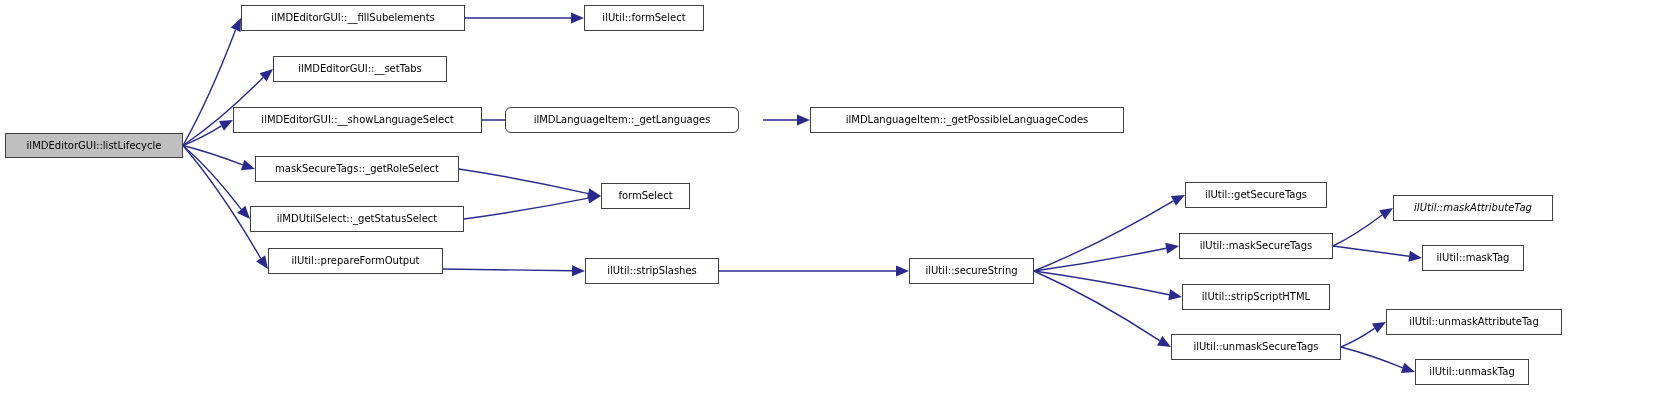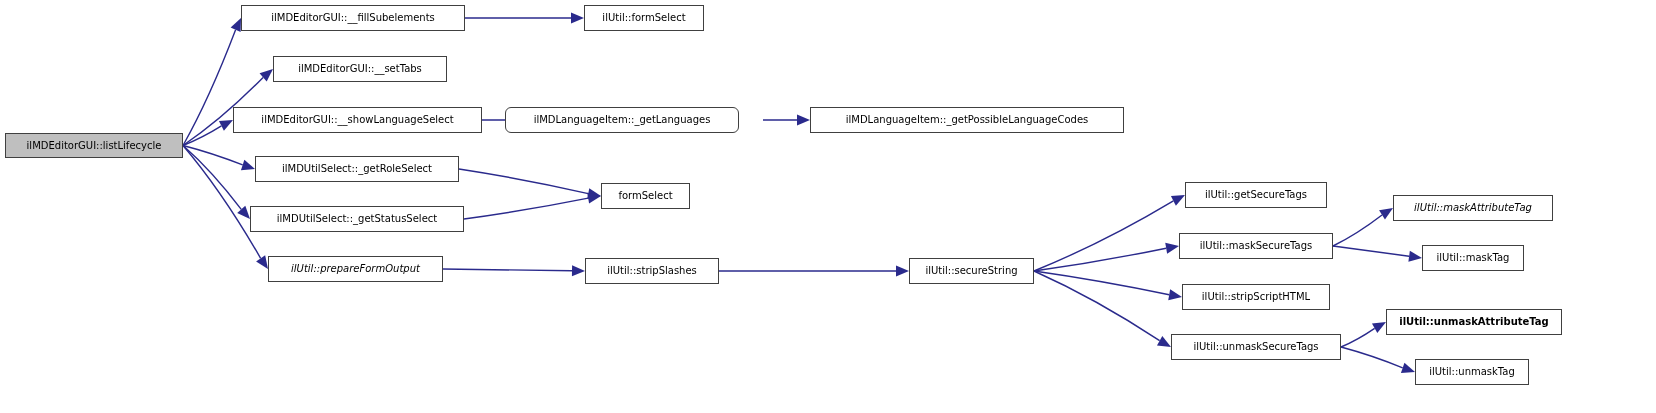--- a/index.html
+++ b/index.html
@@ -101,26 +101,26 @@
       <div class="node" style="left: 241px; top: 5px; width: 224px; height: 26px;">
         <span class="node-label">ilMDEditorGUI::__fillSubelements</span>
       </div>
       <div class="node" style="left: 273px; top: 56px; width: 174px; height: 26px; text-align: right;">
         <span class="node-label">ilMDEditorGUI::__setTabs</span>
       </div>
       <div class="node" style="left: 233px; top: 107px; width: 249px; height: 26px;">
         <span class="node-label">ilMDEditorGUI::__showLanguageSelect</span>
       </div>
       <div class="node" style="left: 255px; top: 156px; width: 204px; height: 26px;">
-        <span class="node-label">ilMDUtilSelect::_getRoleSelect</span>
+        <span class="node-label">maskSecureTags::_getRoleSelect</span>
       </div>
       <div class="node" style="left: 250px; top: 206px; width: 214px; height: 26px;">
         <span class="node-label">ilMDUtilSelect::_getStatusSelect</span>
       </div>
-      <div class="node" style="left: 268px; top: 256px; width: 175px; height: 26px; font-style: italic;">
+      <div class="node" style="left: 268px; top: 248px; width: 175px; height: 26px;">
         <span class="node-label">ilUtil::prepareFormOutput</span>
       </div>
       <div class="node" style="left: 584px; top: 5px; width: 120px; height: 26px;">
         <span class="node-label">ilUtil::formSelect</span>
       </div>
       <div class="node" style="left: 505px; top: 107px; width: 234px; height: 26px; border-radius: 6px;">
         <span class="node-label">ilMDLanguageItem::_getLanguages</span>
       </div>
       <div class="node" style="left: 601px; top: 183px; width: 89px; height: 26px;">
         <span class="node-label">formSelect</span>
@@ -145,20 +145,20 @@
       </div>
       <div class="node" style="left: 1171px; top: 334px; width: 170px; height: 26px;">
         <span class="node-label">ilUtil::unmaskSecureTags</span>
       </div>
       <div class="node" style="left: 1393px; top: 195px; width: 160px; height: 26px; font-style: italic;">
         <span class="node-label">ilUtil::maskAttributeTag</span>
       </div>
       <div class="node" style="left: 1422px; top: 245px; width: 102px; height: 26px;">
         <span class="node-label">ilUtil::maskTag</span>
       </div>
-      <div class="node" style="left: 1386px; top: 309px; width: 176px; height: 26px; font-weight: bold;">
+      <div class="node" style="left: 1386px; top: 309px; width: 176px; height: 26px;">
         <span class="node-label">ilUtil::unmaskAttributeTag</span>
       </div>
       <div class="node" style="left: 1415px; top: 359px; width: 114px; height: 26px;">
         <span class="node-label">ilUtil::unmaskTag</span>
       </div>
     </div>
 </div>
 
 </body></html>

